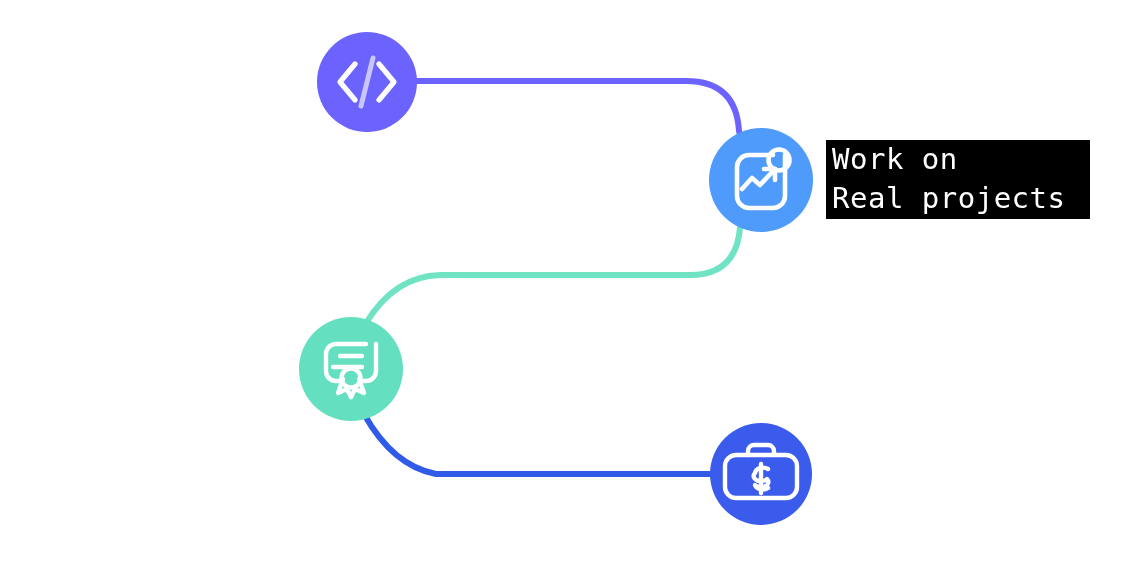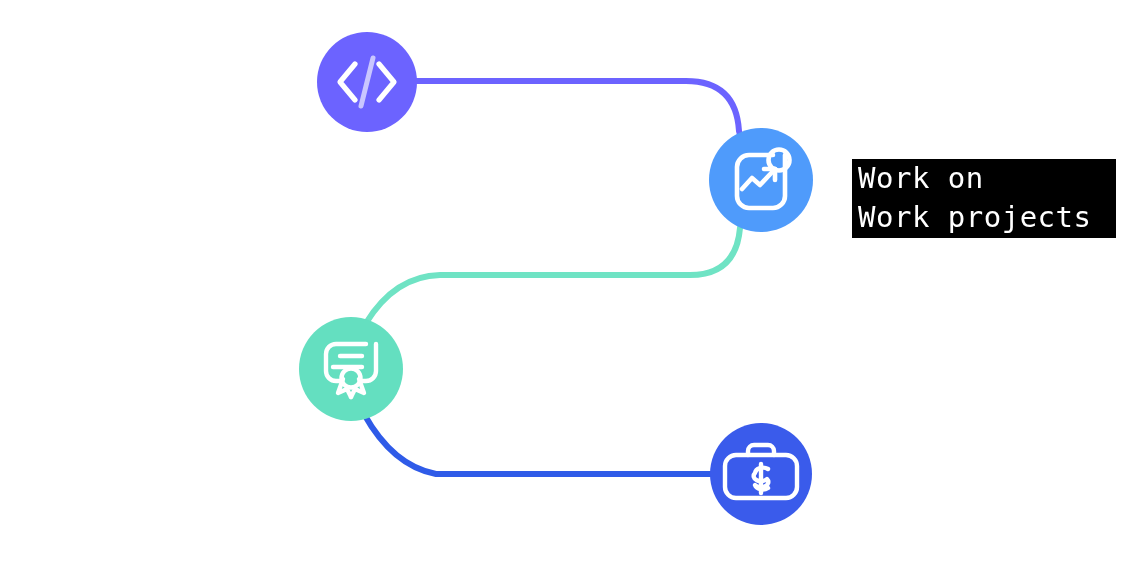--- a/index.html
+++ b/index.html
@@ -28,33 +28,32 @@
     left: 0;
     top: 0;
     width: 1148px;
     height: 566px;
     display: block;
   }
 
   
   .caption-box {
     position: absolute;
-    left: 852px;
+    left: 826px;
     top: 140px;
     background: #000000;
     color: #ffffff;
     padding: 2px 4px 4px 6px;
     box-sizing: border-box;
     width: 264px;
     height: 79px;
     display: flex;
     flex-direction: column;
     justify-content: center;
     white-space: pre;
-    margin-top: 19px;
   }
   .caption-line {
     font-family: "DejaVu Sans Mono", "Liberation Mono", monospace;
     font-size: 29px;
     line-height: 39px;
     letter-spacing: 0.5px;
     font-weight: 400;
     color: #ffffff;
   }
 </style>
@@ -131,16 +130,16 @@
         <path d="M 768 469 A 8 6 0 0 0 755 473 A 7 5 0 0 0 767 479
                  A 7 5 0 0 1 755 485 A 8 6 0 0 0 768 488"></path>
         <path d="M 761 464 L 761 493"></path>
       </g>
     </g>
 
   </svg>
 
   <div class="caption-box" style="background: rgb(0, 0, 0); color: rgb(255, 255, 255);">
     <span class="caption-line">Work on</span>
-    <span class="caption-line">Work projects</span>
+    <span class="caption-line">Real projects</span>
   </div>
 
 </div>
 
 </body></html>

